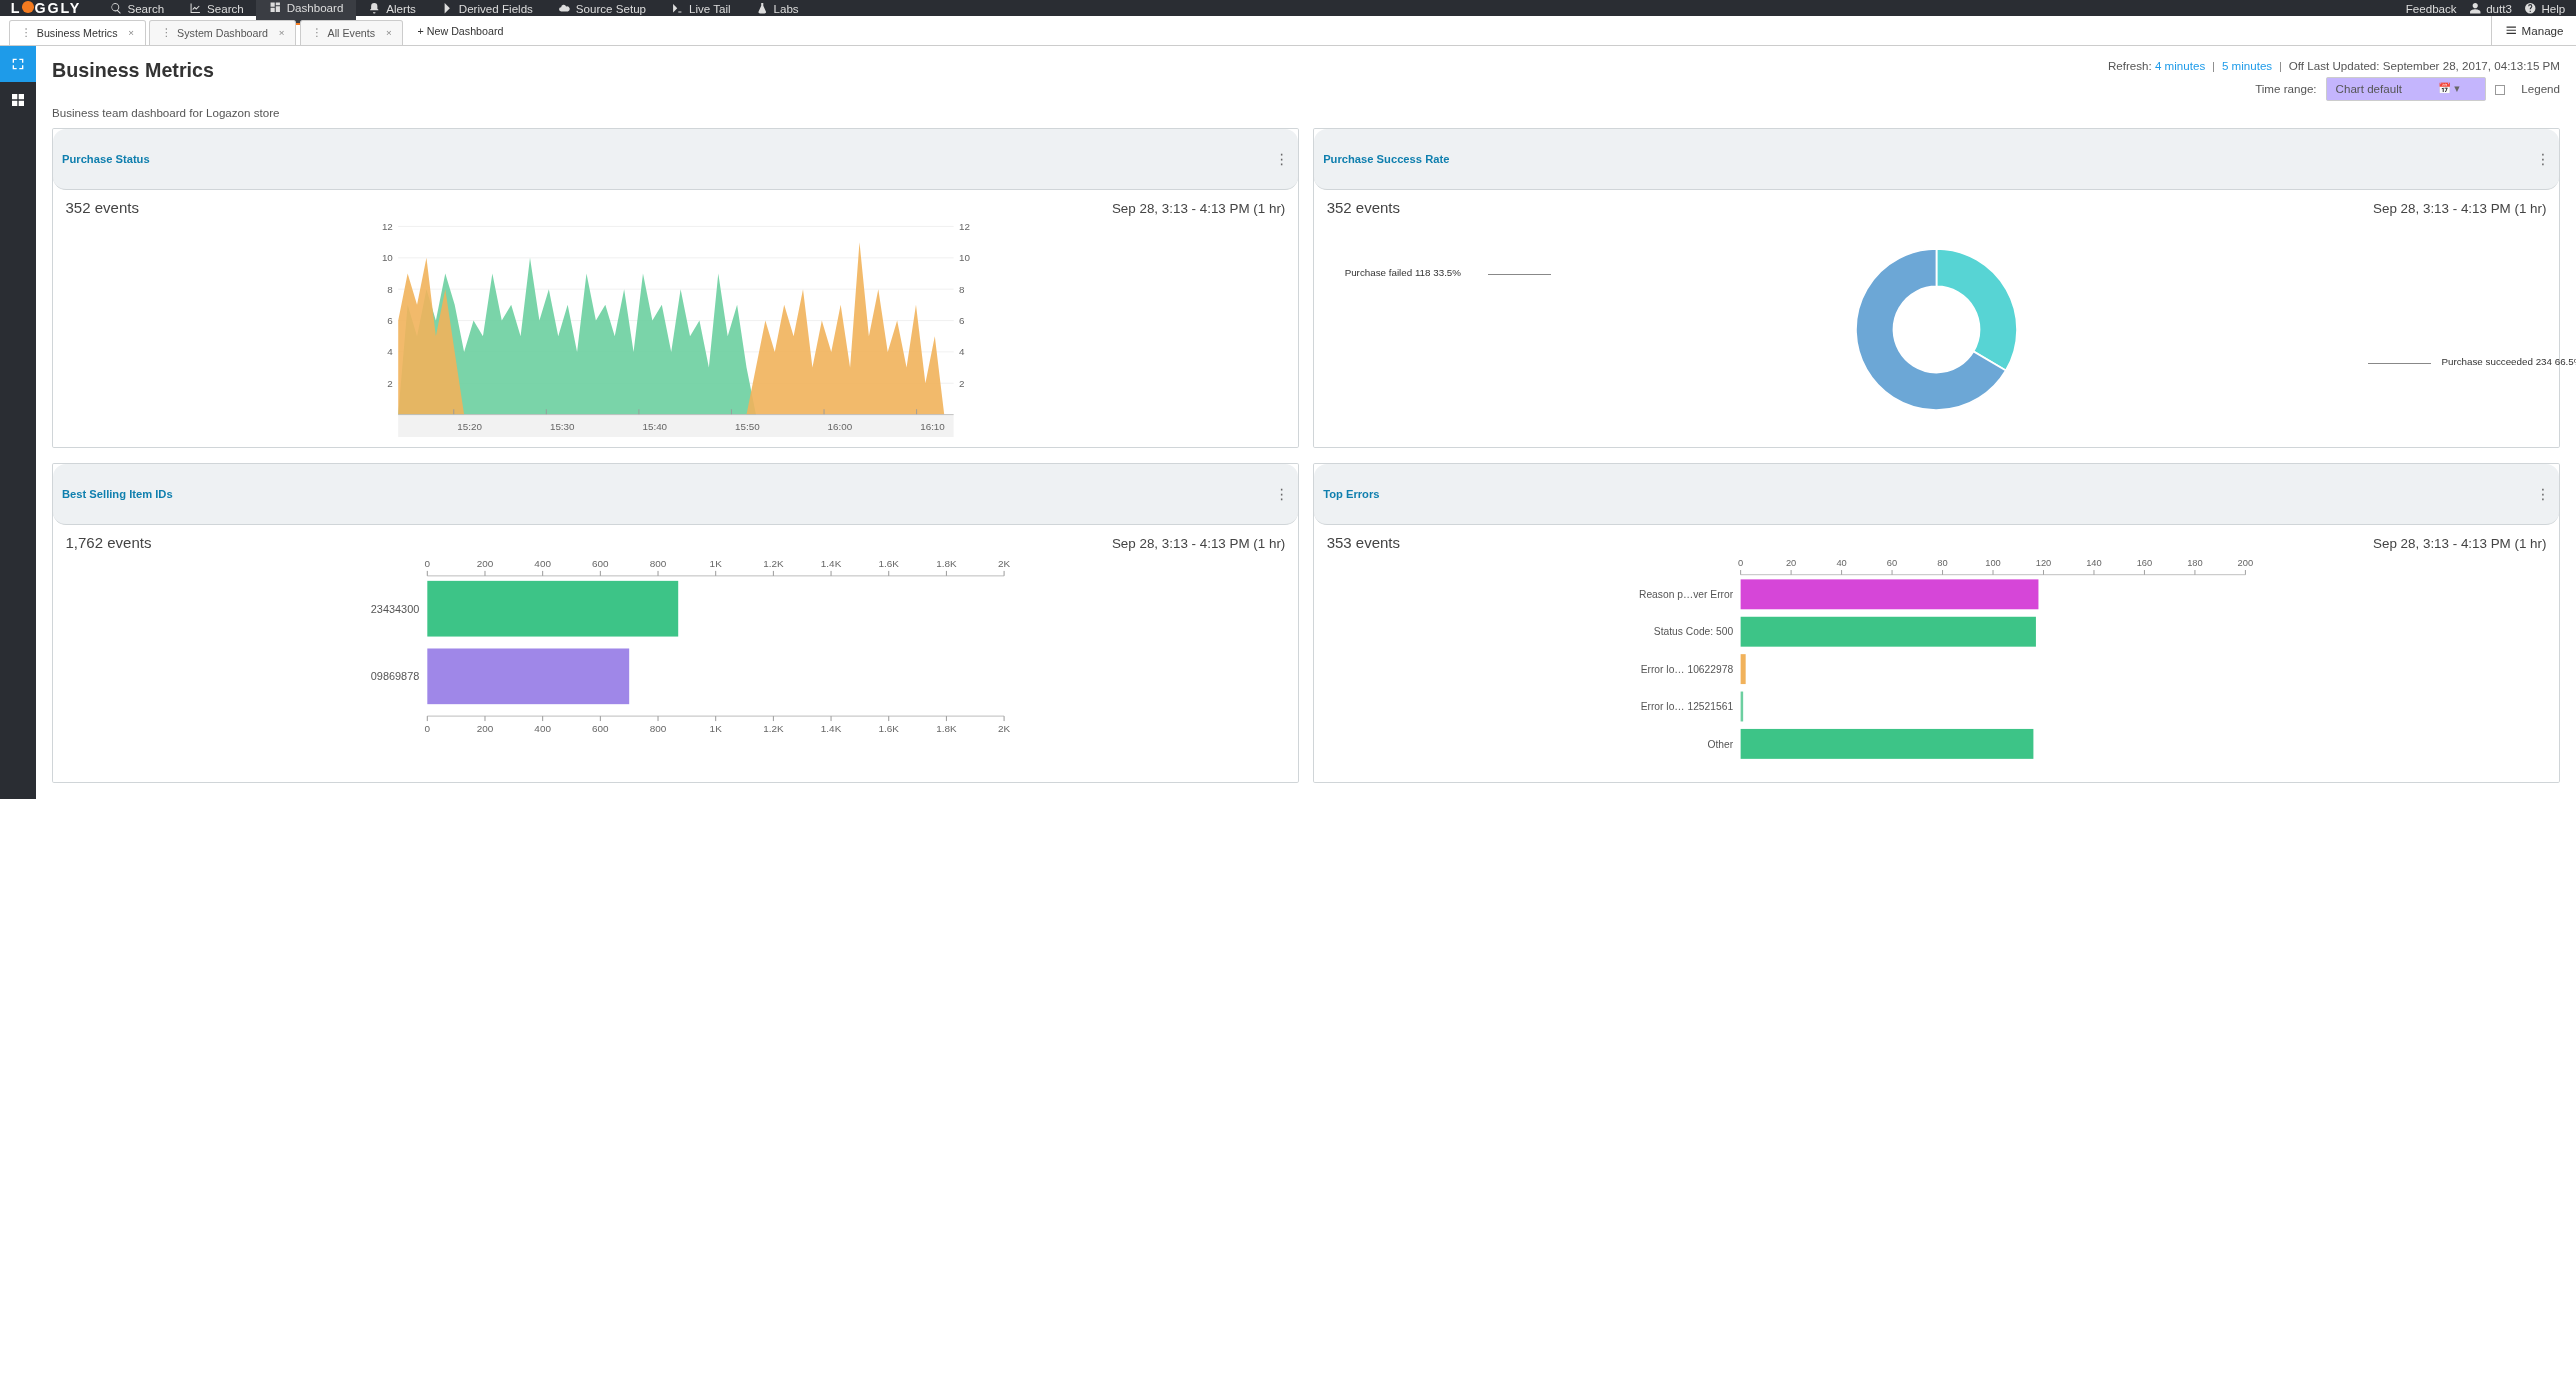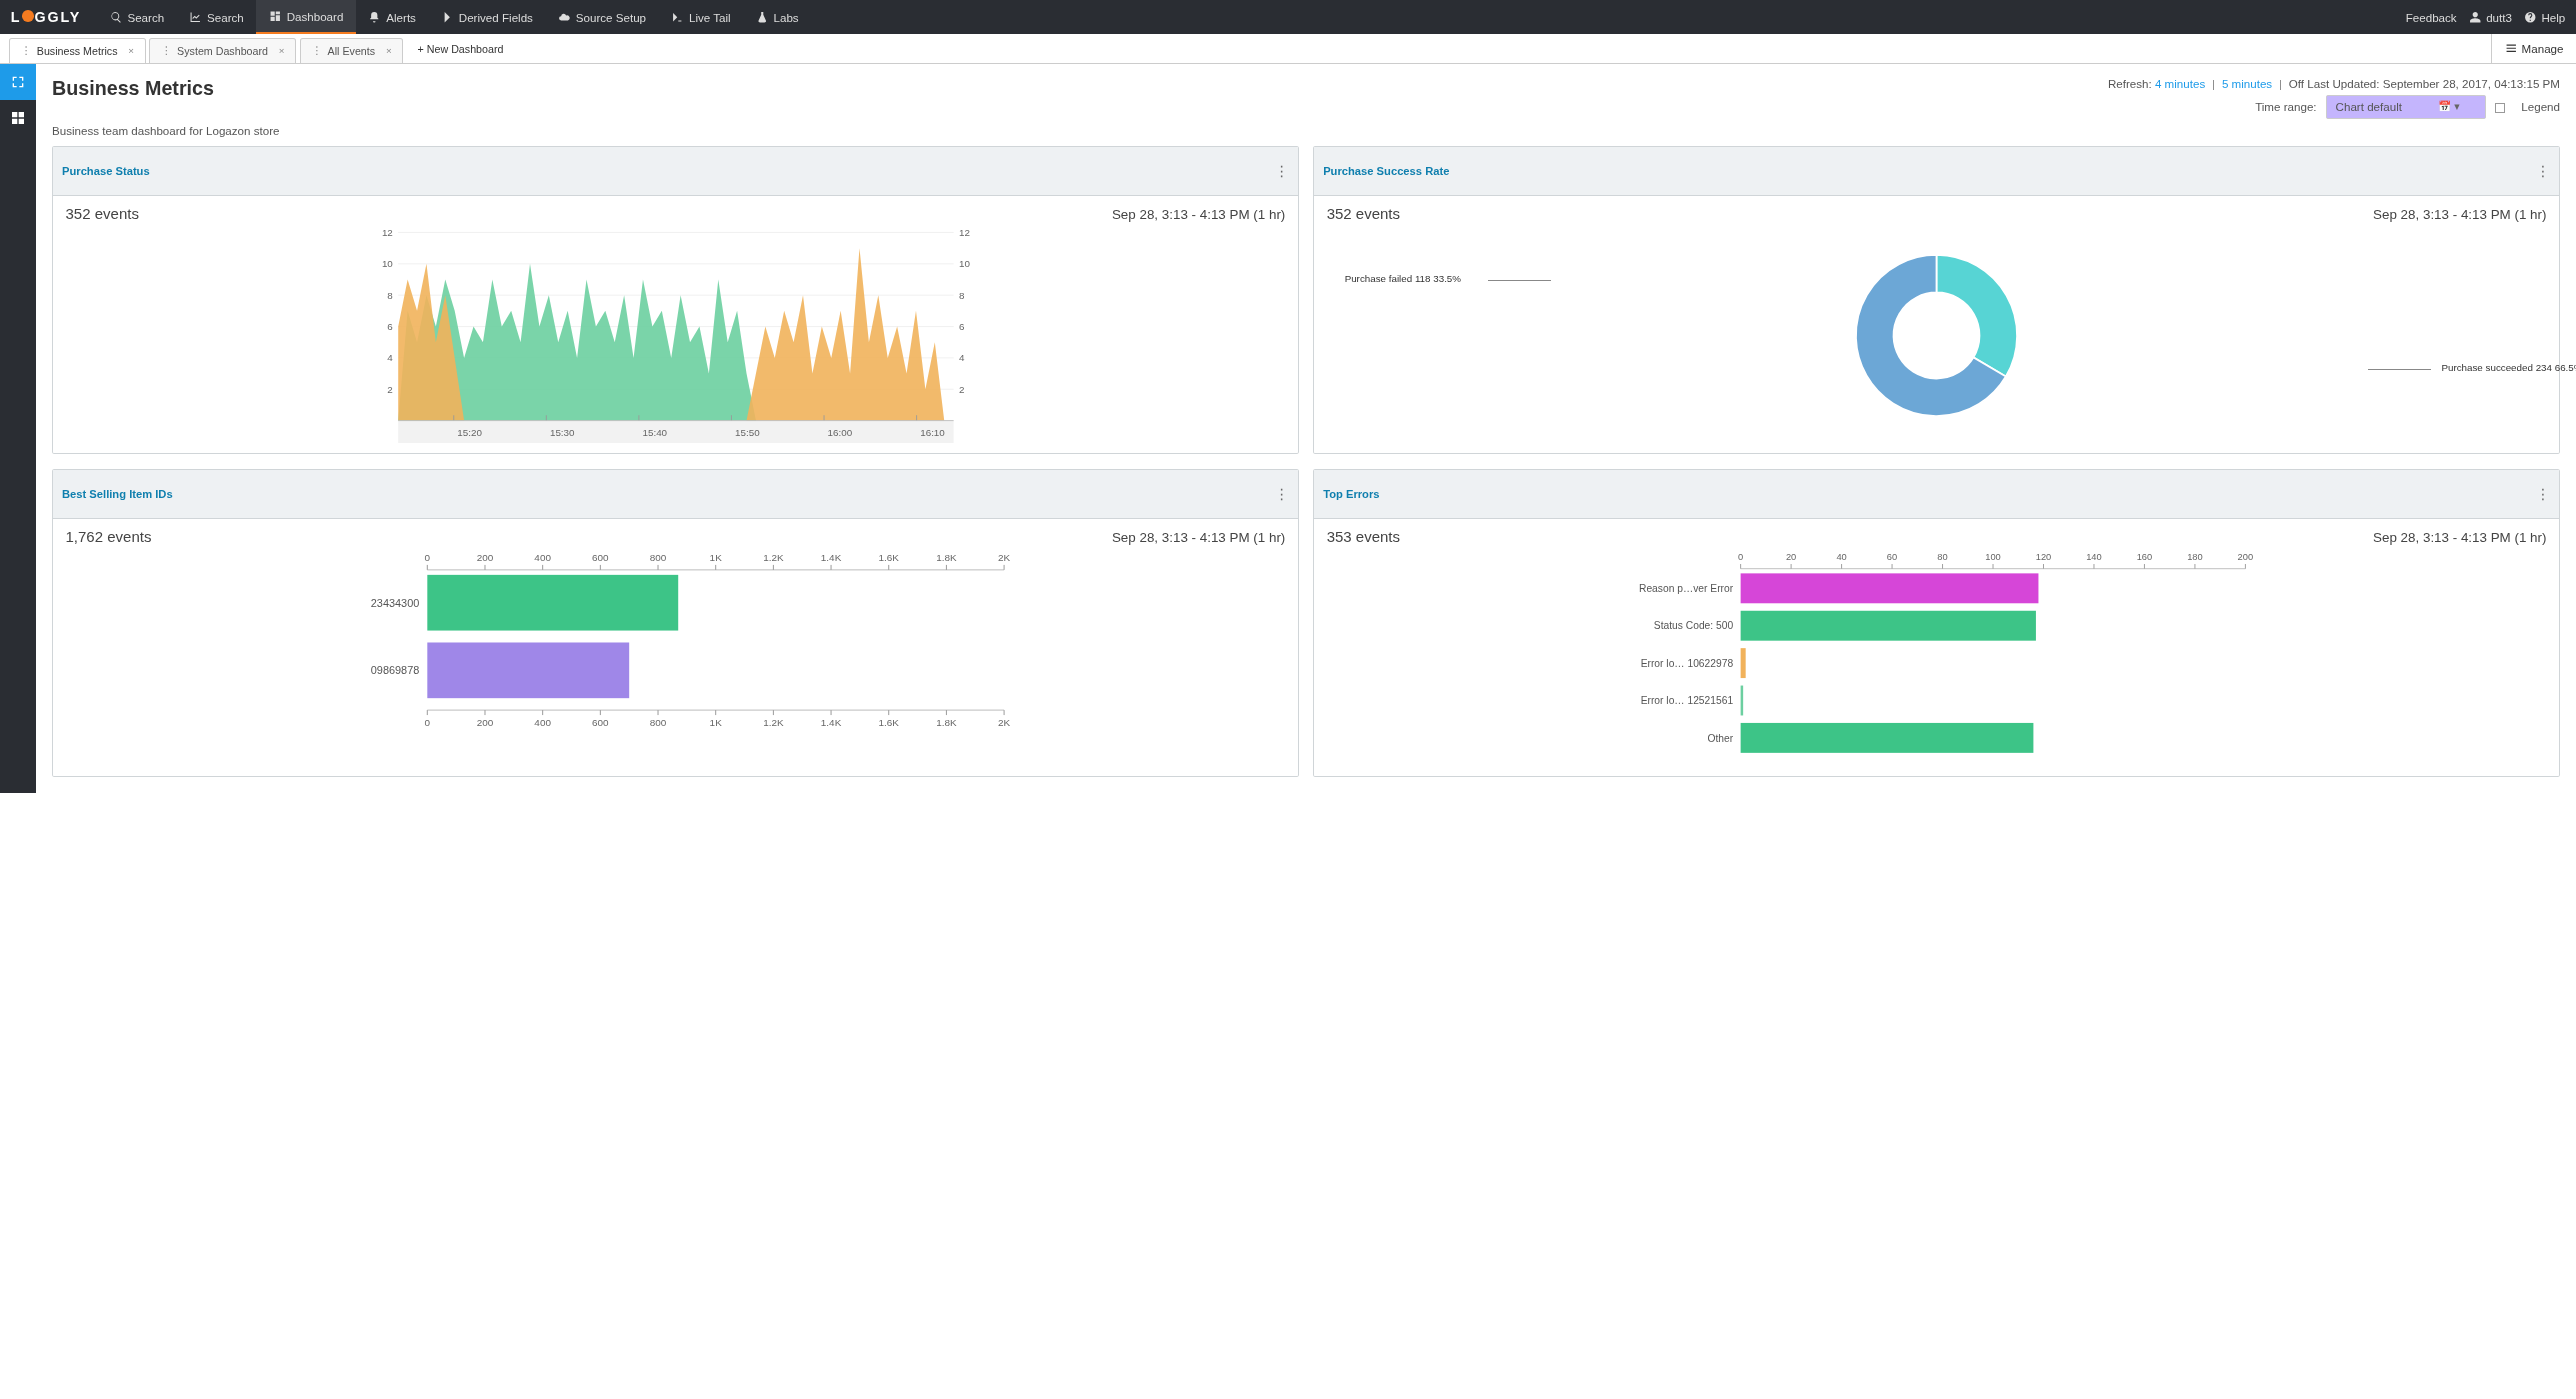--- a/index.html
+++ b/index.html
@@ -1,17 +1,17 @@
 <!DOCTYPE html>
 <html style="font-size:14.3px"><head>
 <meta charset="utf-8">
 <style>
 * { box-sizing: border-box; margin: 0; padding: 0; }
 body { font-family: "Helvetica Neue", Arial, sans-serif; font-size: 11.6px; color: #333; background: #fff; }
-.topnav { background: #2a2d33; color: #fff; height: 34px; display: flex; align-items: center; padding: 0 10.7px; }
+.topnav { background: #2a2d33; color: #fff; height: 16px; display: flex; align-items: center; padding: 0 10.7px; }
 .logo { font-weight: bold; font-size: 14.3px; letter-spacing: 1.8px; margin-right: 16px; display: flex; align-items: center; }
 .logo-o { display: inline-block; width: 11.6px; height: 11.6px; border-radius: 50%; background: #f47b20; margin: 0 0.9px; position: relative; top: -0.9px; }
 .navitems { display: flex; align-items: stretch; height: 34px; }
 .navitem { display: flex; align-items: center; padding: 0 12.5px; color: #ddd; font-size: 11.6px; cursor: pointer; gap: 5.4px; }
 .navitem.active { background: #3a3d43; border-bottom: 2.7px solid #f47b20; }
 .navitem svg { width: 12.5px; height: 12.5px; fill: #ddd; }
 .spacer { flex: 1; }
 .right-nav { display: flex; gap: 12.5px; color: #ddd; }
 .right-nav .ritem { display: flex; align-items: center; gap: 4.5px; cursor: pointer; }
 .right-nav svg { width: 12.5px; height: 12.5px; fill: #ddd; }
@@ -37,21 +37,21 @@
 .header-meta a { color: #1e9be9; text-decoration: none; cursor: pointer; }
 .header-meta .sep { color: #888; margin: 0 3.6px; }
 .timerange-row { display: flex; align-items: center; justify-content: flex-end; gap: 9px; margin-top: 5.4px; }
 .timerange-label { color: #555; }
 .timerange-select { border: 0.9px solid #ccc; padding: 4.5px 25px 4.5px 9px; font-size: 11.6px; background: #c4b5fd; position: relative; display: inline-flex; align-items: center; gap: 36px; border-radius: 1.8px; }
 .timerange-select .cal { color: #666; font-size: 10.7px; }
 .legend-check { display: flex; align-items: flex-end; gap: 16px; font-size: 11.6px; color: #555; }
 
 .panels { display: grid; grid-template-columns: 1fr 1fr; gap: 14.3px; margin-top: 3.6px; }
 .panel { border: 0.9px solid #d0d5d8; border-radius: 1.8px; background: #fff; }
-.panel-head { background: #eef1f3; border-bottom: 0.9px solid #d0d5d8; padding: 16px 9px; display: flex; align-items: center; }
+.panel-head { background: #eef1f3; border-bottom: 0.9px solid #d0d5d8; padding: 22px 9px; display: flex; align-items: center; border-radius: 13px; }
 .panel-title { color: #0f7fae; font-weight: 600; font-size: 11.2px; }
 .panel-menu { margin-left: auto; color: #666; cursor: pointer; font-size: 14.3px; }
 .panel-body { padding: 9px 12.5px 10.7px 12.5px; }
 .panel-meta { display: flex; justify-content: space-between; align-items: baseline; margin-bottom: 5.4px; }
 .evcount { font-size: 15px; color: #444; }
 .evtime { font-size: 13.4px; color: #444; }
 
 .chart-area { position: relative; height: 215px; }
 svg.chart { width: 100%; height: 100%; display: block; }
 

